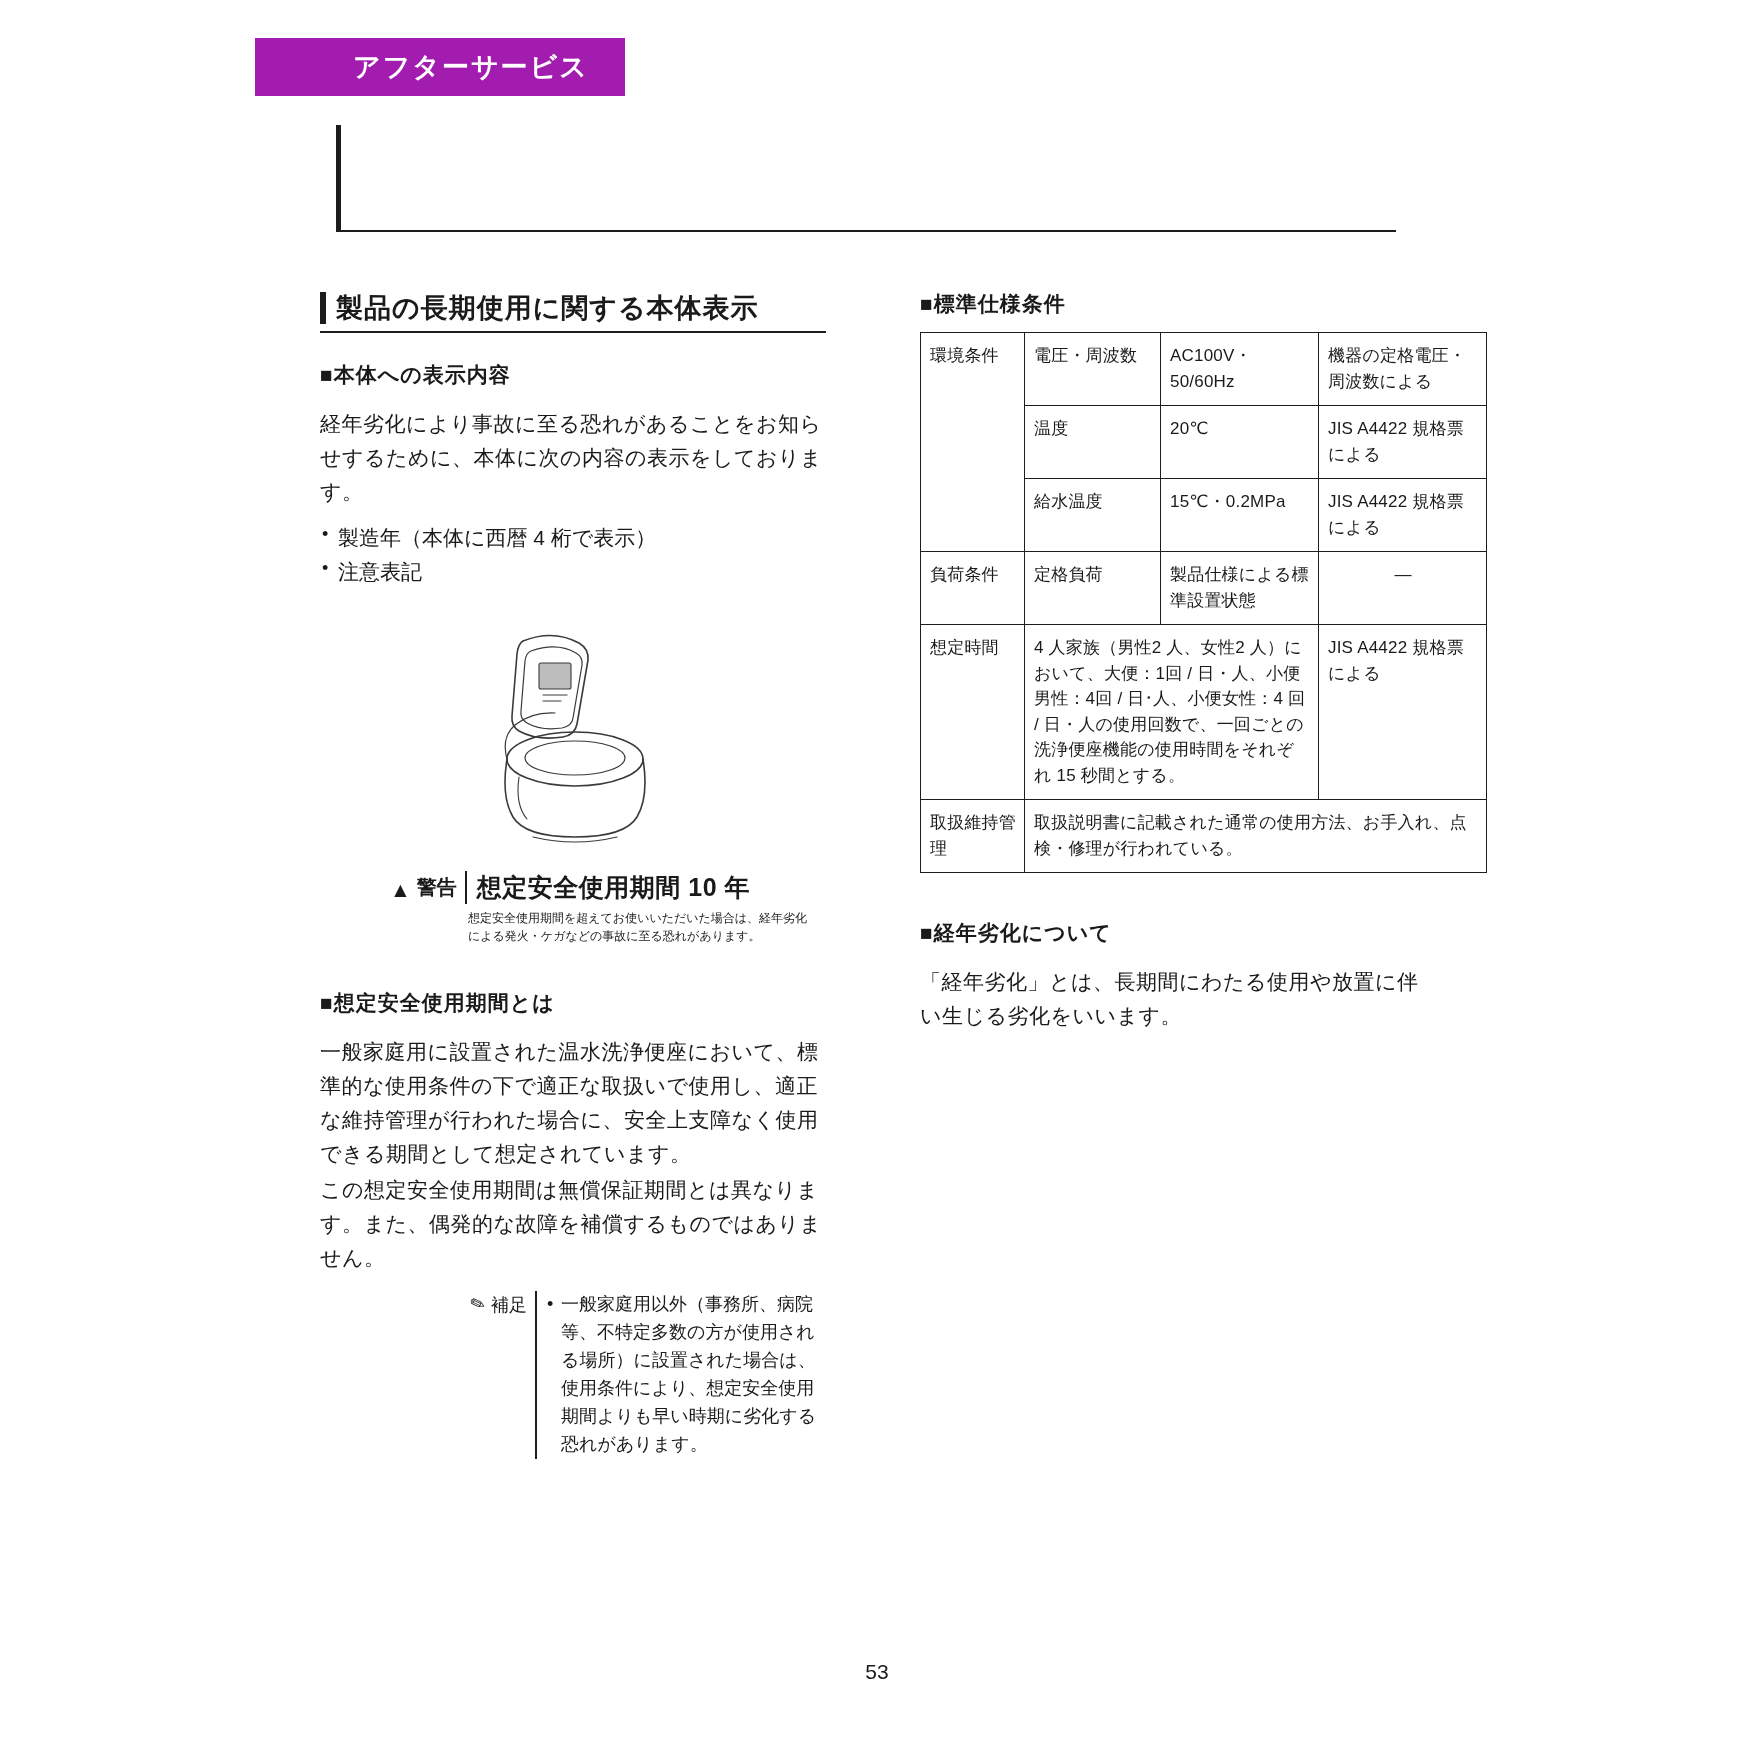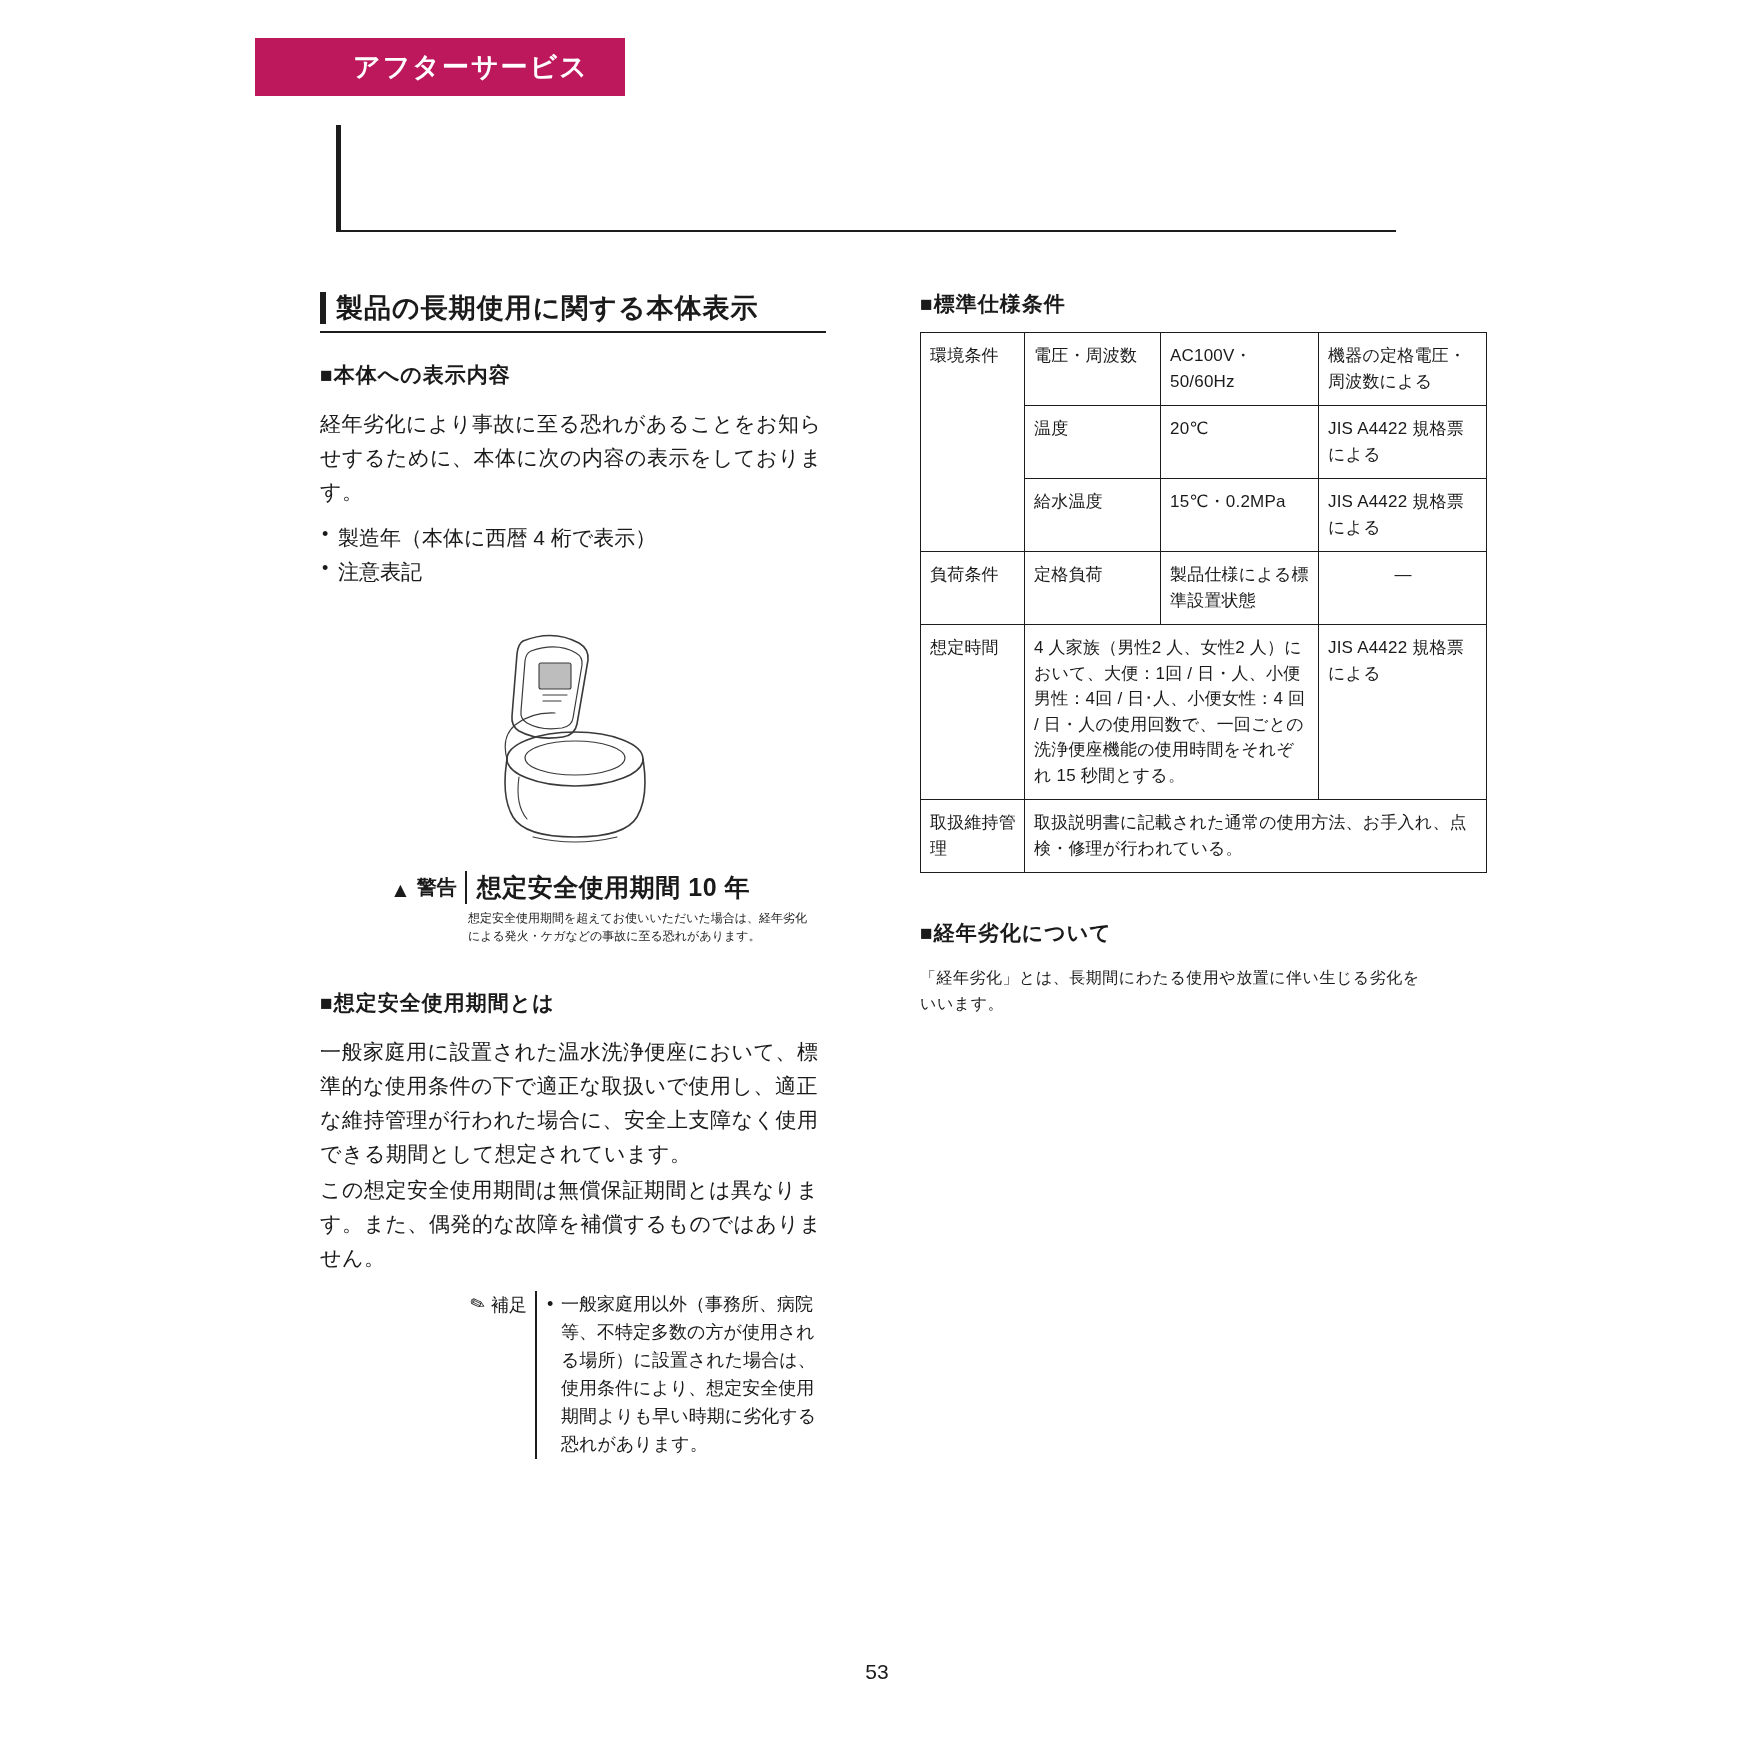--- a/index.html
+++ b/index.html
@@ -20,21 +20,21 @@
     inset: 0;
   }
 
   
   .tab-bar {
     position: absolute;
     left: 255px;
     top: 38px;
     width: 370px;
     height: 58px;
-    background: #be185d;
+    background: #a21caf;
     color: #ffffff;
     display: flex;
     align-items: center;
   }
   .tab-bar .tab-label {
     font-size: 27px;
     font-weight: bold;
     letter-spacing: 2px;
     margin-left: 98px;
   }
@@ -240,21 +240,21 @@
   td.c1 { width: 86px; }
   td.c2 { width: 118px; }
   td.c3 { width: 140px; }
   td.c4 { width: 150px; }
   td.center { text-align: center; }
 
   .right-sec-2 {
     margin-top: 46px;
   }
   .right-sec-2 .body-text {
-    font-size: 16px;
+    font-size: 21px;
     line-height: 1.62;
     margin-top: 18px;
   }
 
   
   .pageno {
     position: absolute;
     left: 0;
     right: 0;
     top: 1660px;

